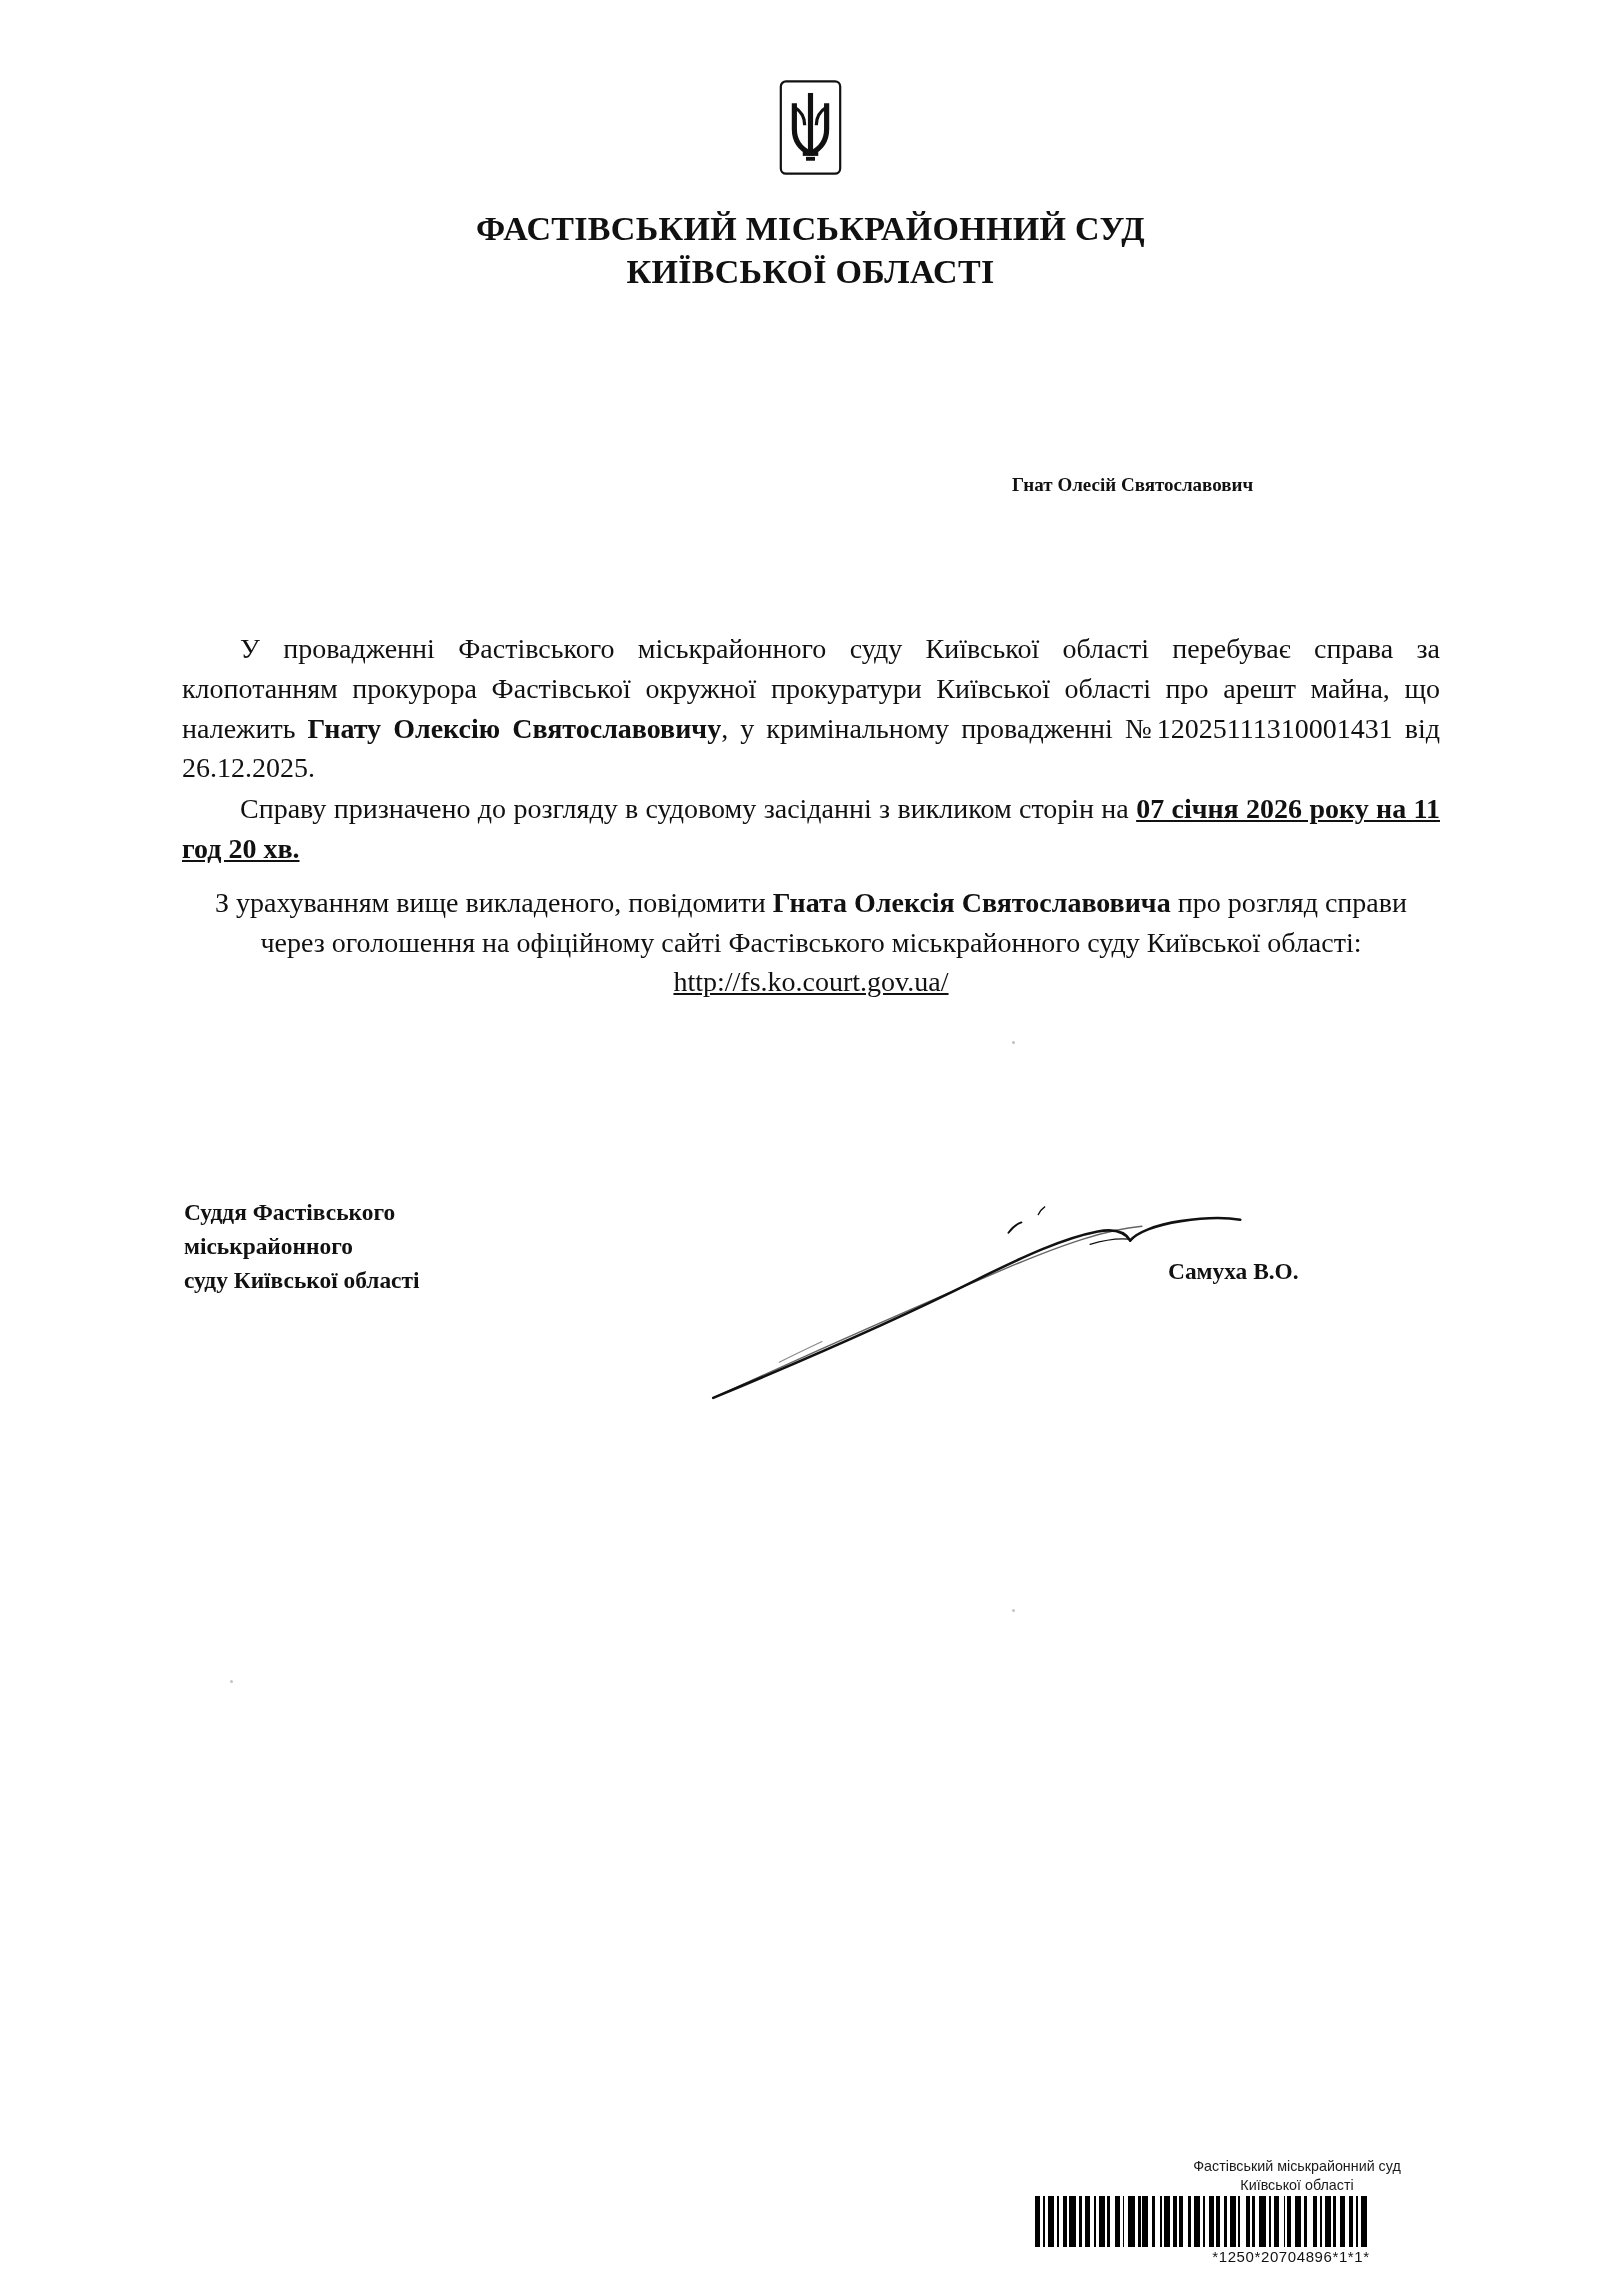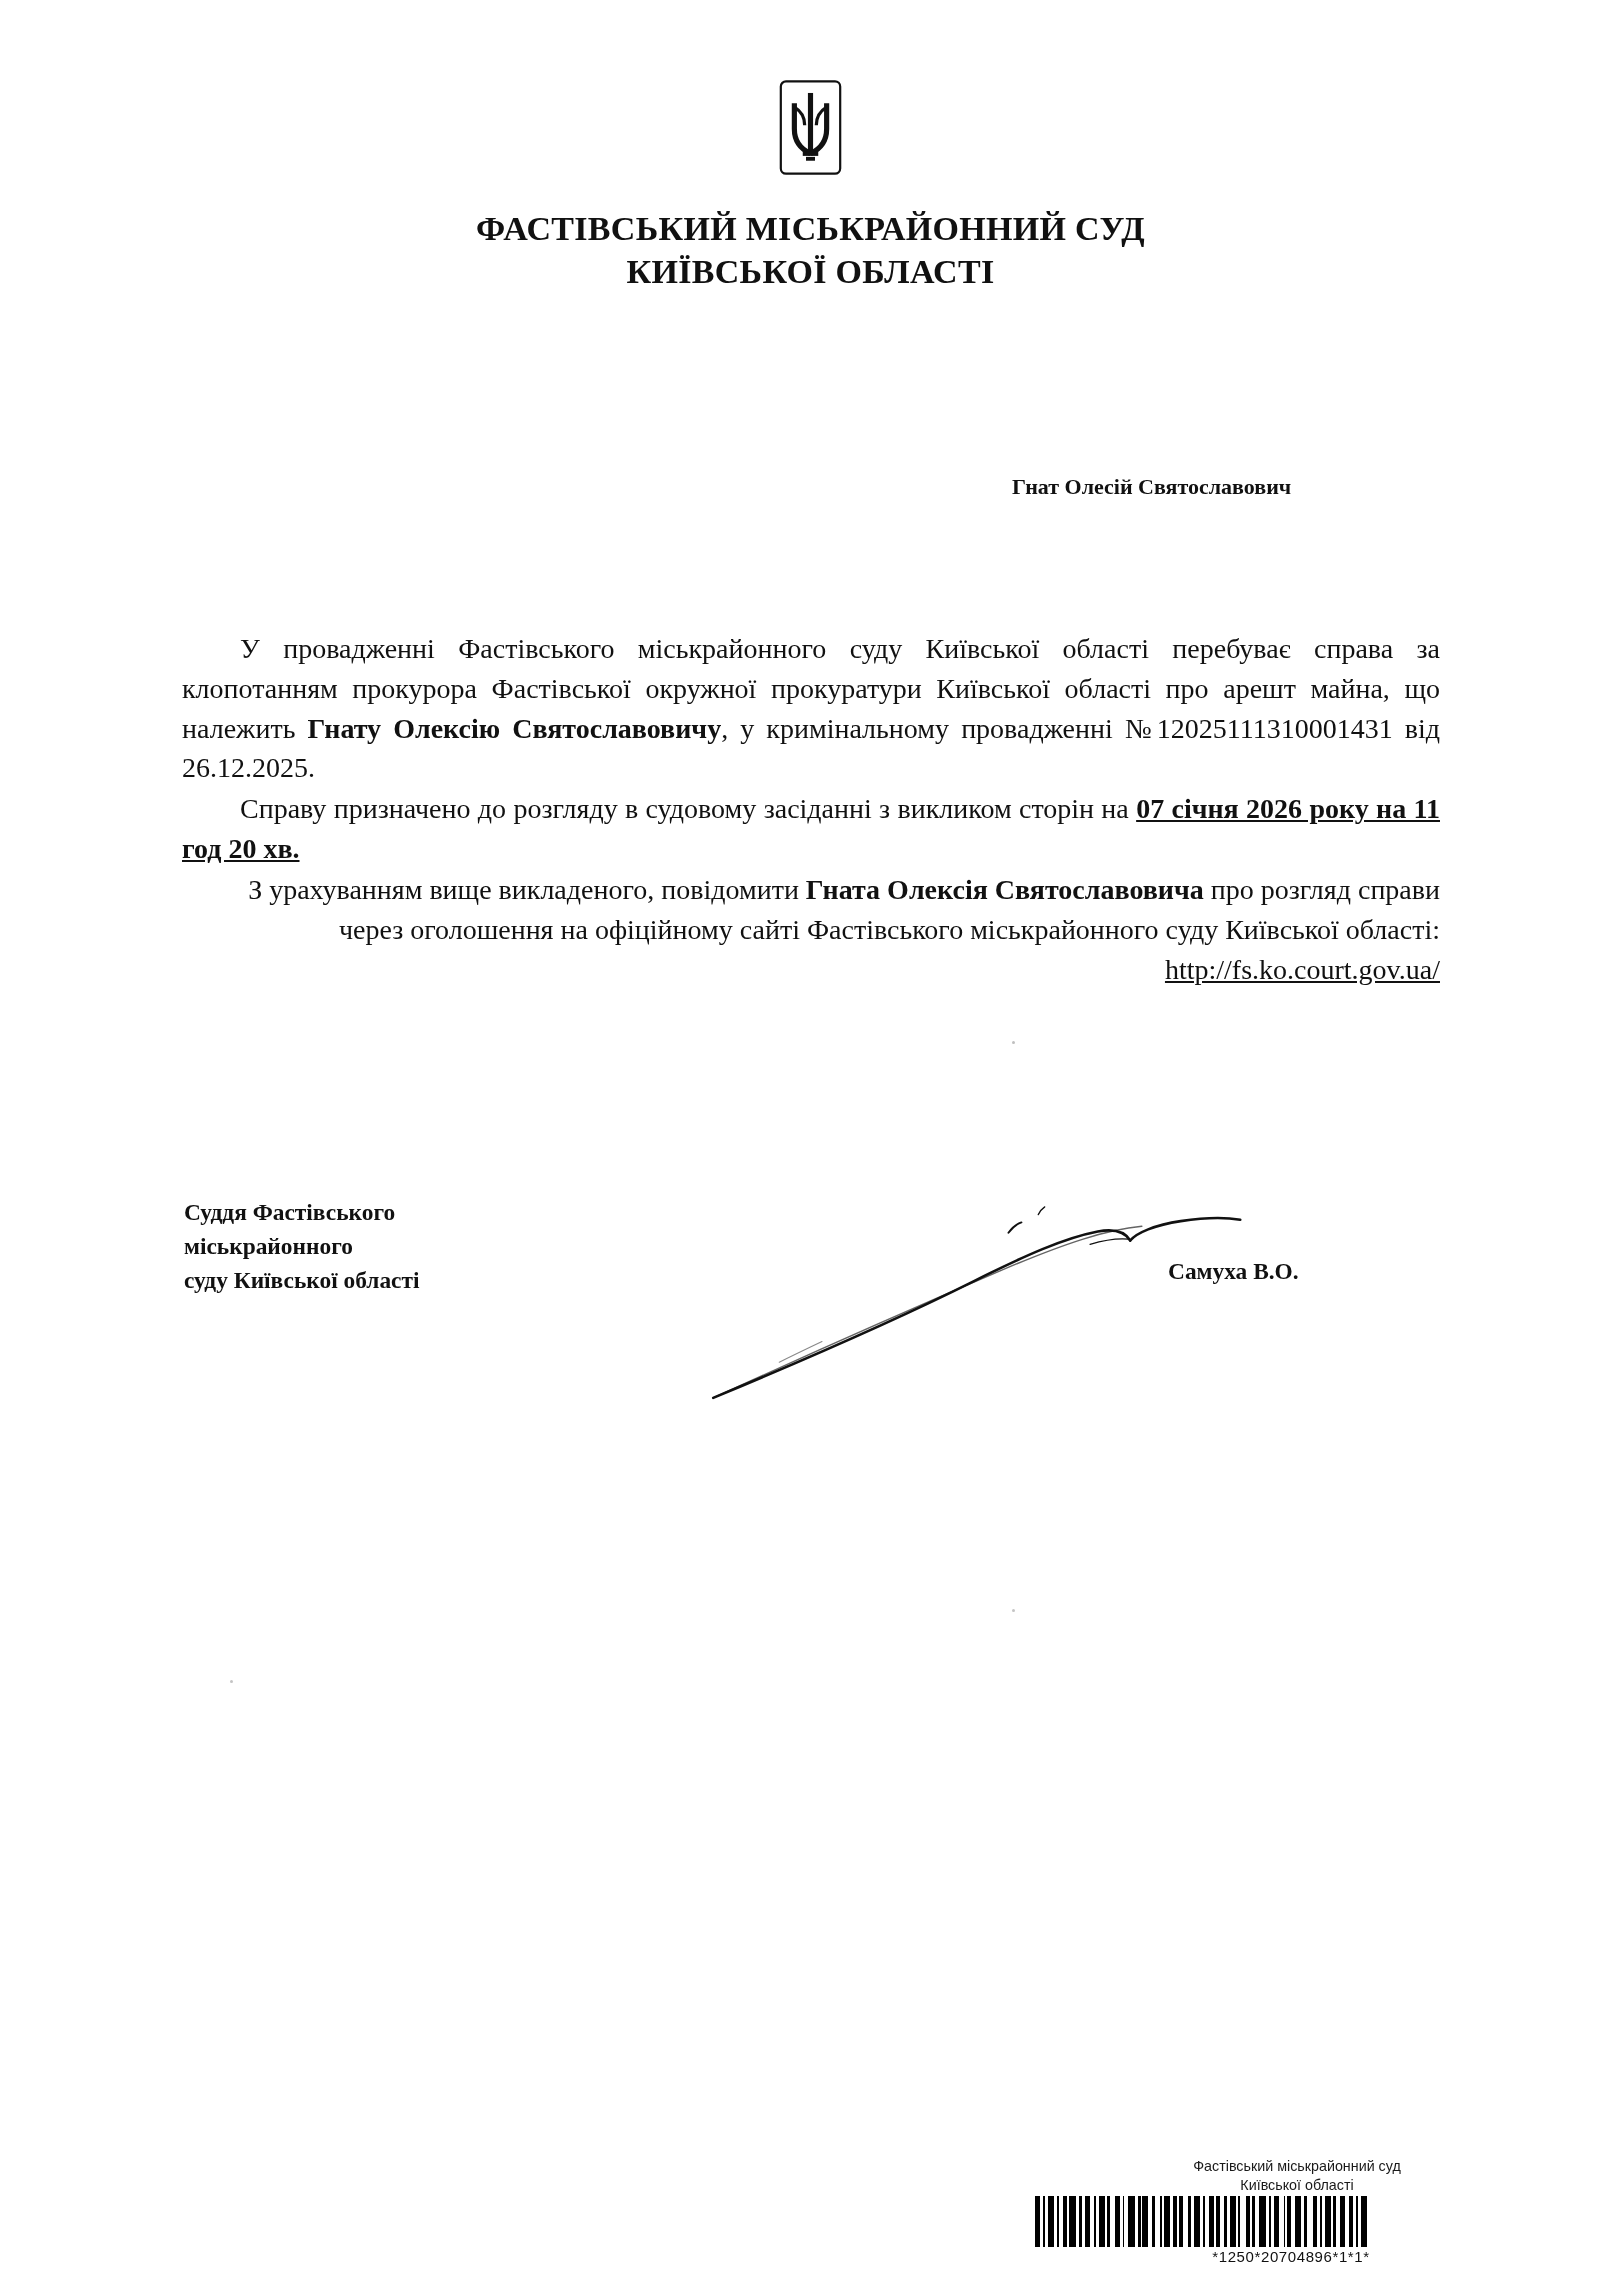--- a/index.html
+++ b/index.html
@@ -68,43 +68,43 @@
     top: 474px;
     left: 182px;
     font-size: 23.4px;
     line-height: 1.50;
   }
   .meta-right {
     position: absolute;
     top: 474px;
     left: 1012px;
     width: 441px;
-    font-size: 22px;
+    font-size: 19px;
     font-weight: bold;
     text-align: left;
   }
 
   
   .body-text {
     position: absolute;
     top: 629px;
     left: 182px;
     width: 1258px;
     font-size: 28px;
     line-height: 1.42;
   }
   .p-justify {
     text-align: justify;
     text-justify: inter-word;
     text-indent: 58px;
     margin: 0 0 1.3px 0;
   }
   .p-plain {
-    text-align: right;
-    margin: 0;
+    text-align: center;
+    margin: 14px;
   }
   b { font-weight: bold; }
   .u-bold {
     font-weight: bold;
     text-decoration: underline;
   }
   .link {
     text-decoration: underline;
     color: #111111;
   }

